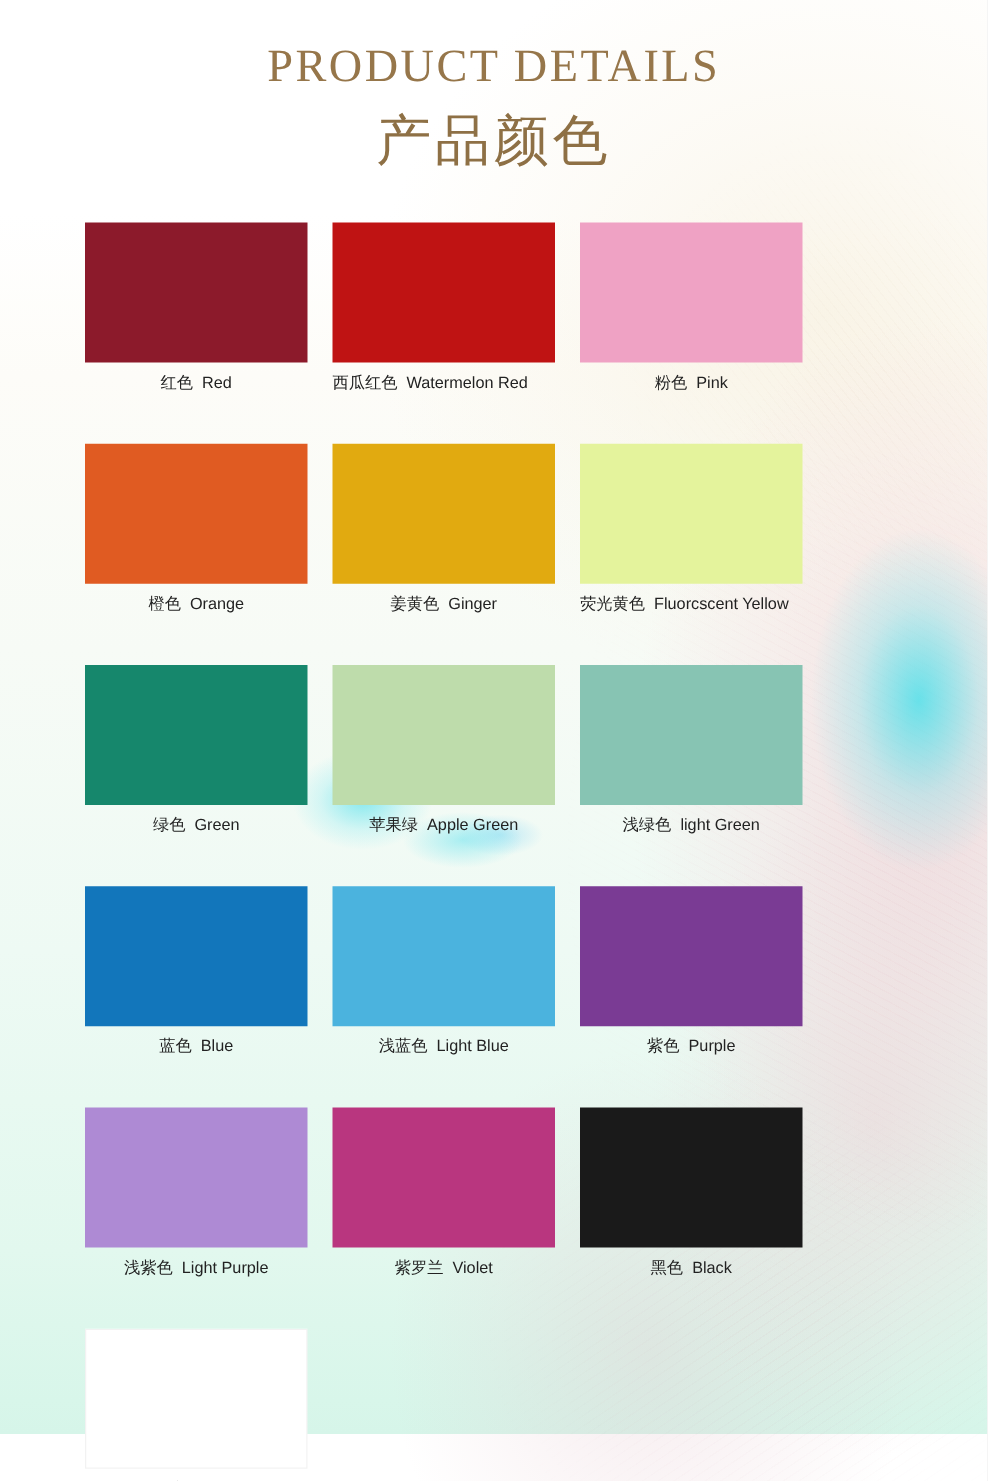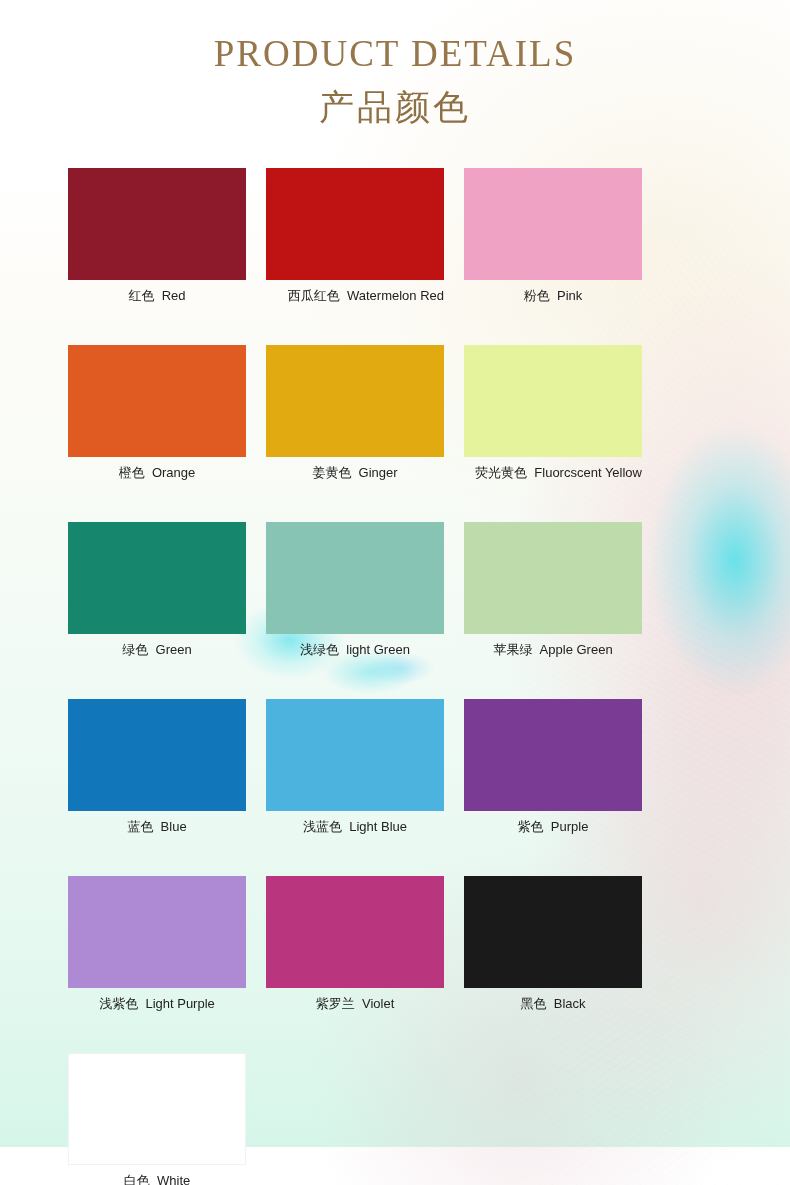--- a/index.html
+++ b/index.html
@@ -107,21 +107,21 @@
     font-family: "Liberation Serif", "DejaVu Serif", serif;
     font-size: 37px;
     letter-spacing: 2px;
     color: #96764a;
     line-height: 1.1;
     white-space: pre;
   }
   .title-cn {
     margin-top: 14px;
     font-family: "Liberation Serif", "DejaVu Serif", serif;
-    font-size: 35px;
+    font-size: 44px;
     letter-spacing: 3px;
     color: #8e7045;
     line-height: 1.1;
   }
 
   
   .grid {
     position: relative;
     z-index: 3;
     margin: 0 auto;
@@ -145,21 +145,21 @@
     box-shadow: inset 0 0 0 1px rgba(0,0,0,0.05);
   }
   .caption {
     margin-top: 8px;
     font-size: 13px;
     color: #222222;
     line-height: 1.2;
     white-space: pre;
     text-align: center;
   }
-  .cap-left   { text-align: right; }
+  .cap-left   { text-align: left; }
   .cap-center { text-align: center; }
 </style>
 </head>
 <body>
 
 <div id="page">
 
   <div class="bg-layer bg-base"></div>
   <div class="bg-layer bg-cream"></div>
   <div class="bg-layer bg-pink"></div>
@@ -196,28 +196,28 @@
       </div>
       <div class="cell">
         <div class="swatch" style="background-color: rgb(228, 243, 156);"></div>
         <div class="caption cap-left">荧光黄色  Fluorcscent Yellow</div>
       </div>
       <div class="cell">
         <div class="swatch" style="background-color: rgb(22, 135, 108);"></div>
         <div class="caption cap-center">绿色  Green</div>
       </div>
       <div class="cell">
+        <div class="swatch" style="background-color: rgb(190, 220, 171);"></div>
+        <div class="caption cap-center">苹果绿  Apple Green</div>
+      </div>
+      <div class="cell">
         <div class="swatch" style="background-color: rgb(135, 196, 179);"></div>
         <div class="caption cap-center">浅绿色  light Green</div>
       </div>
       <div class="cell">
-        <div class="swatch" style="background-color: rgb(190, 220, 171);"></div>
-        <div class="caption cap-center">苹果绿  Apple Green</div>
-      </div>
-      <div class="cell">
         <div class="swatch" style="background-color: rgb(18, 118, 187);"></div>
         <div class="caption cap-center">蓝色  Blue</div>
       </div>
       <div class="cell">
         <div class="swatch" style="background-color: rgb(75, 179, 222);"></div>
         <div class="caption cap-center">浅蓝色  Light Blue</div>
       </div>
       <div class="cell">
         <div class="swatch" style="background-color: rgb(122, 59, 148);"></div>
         <div class="caption cap-center">紫色  Purple</div>

